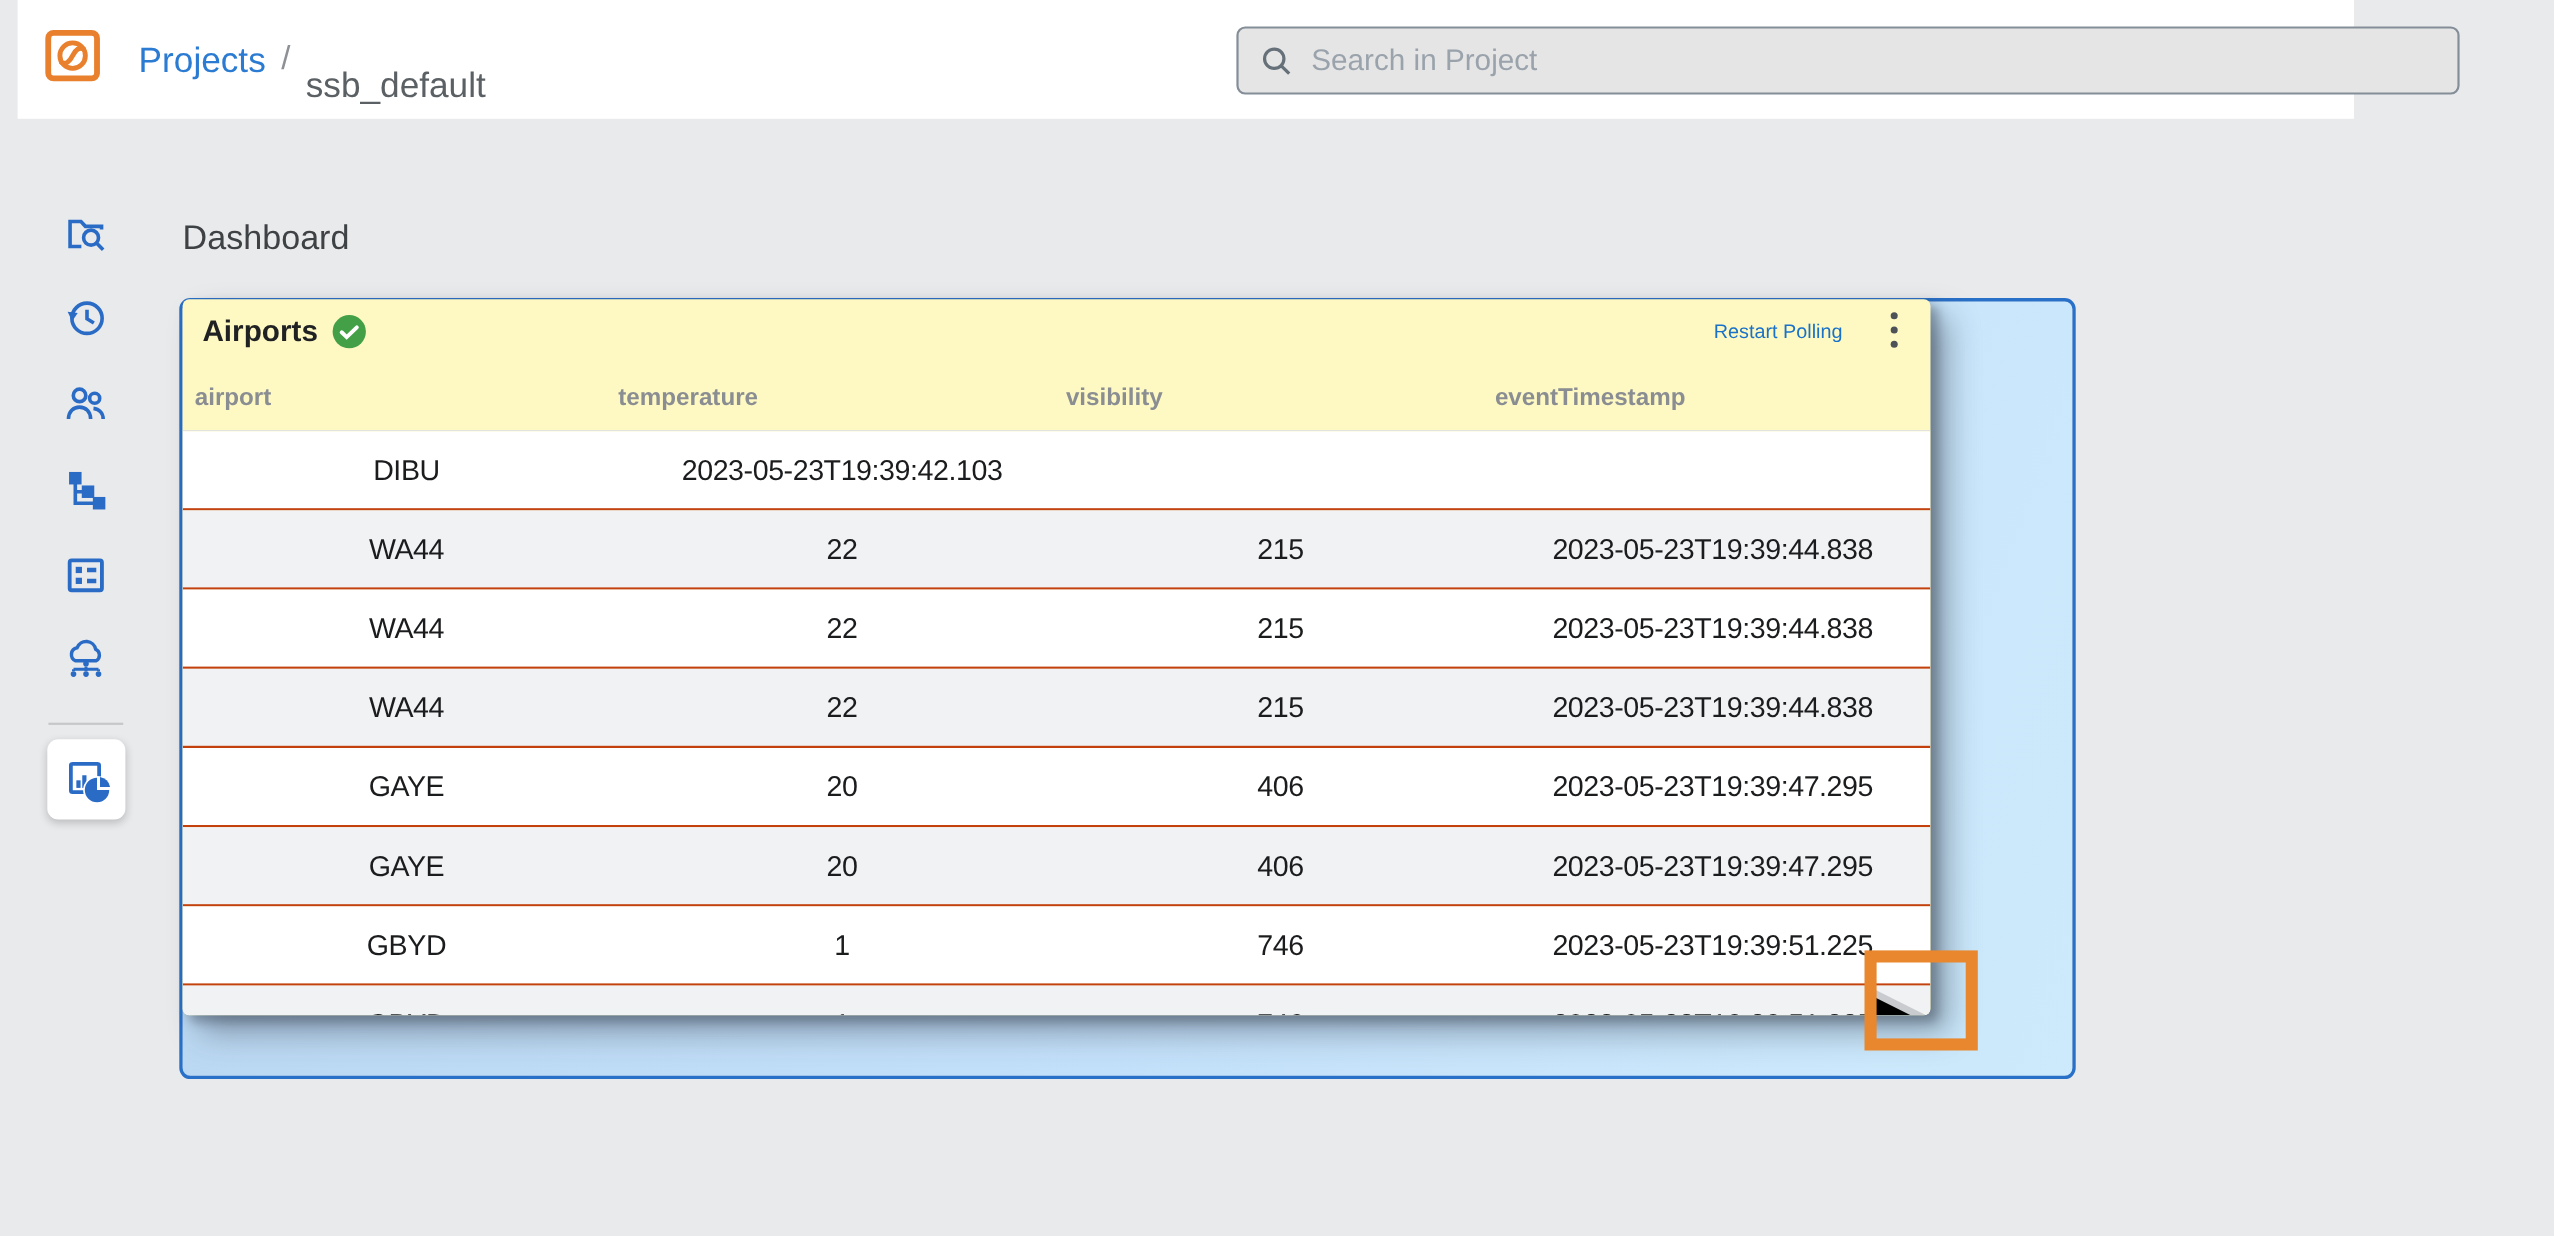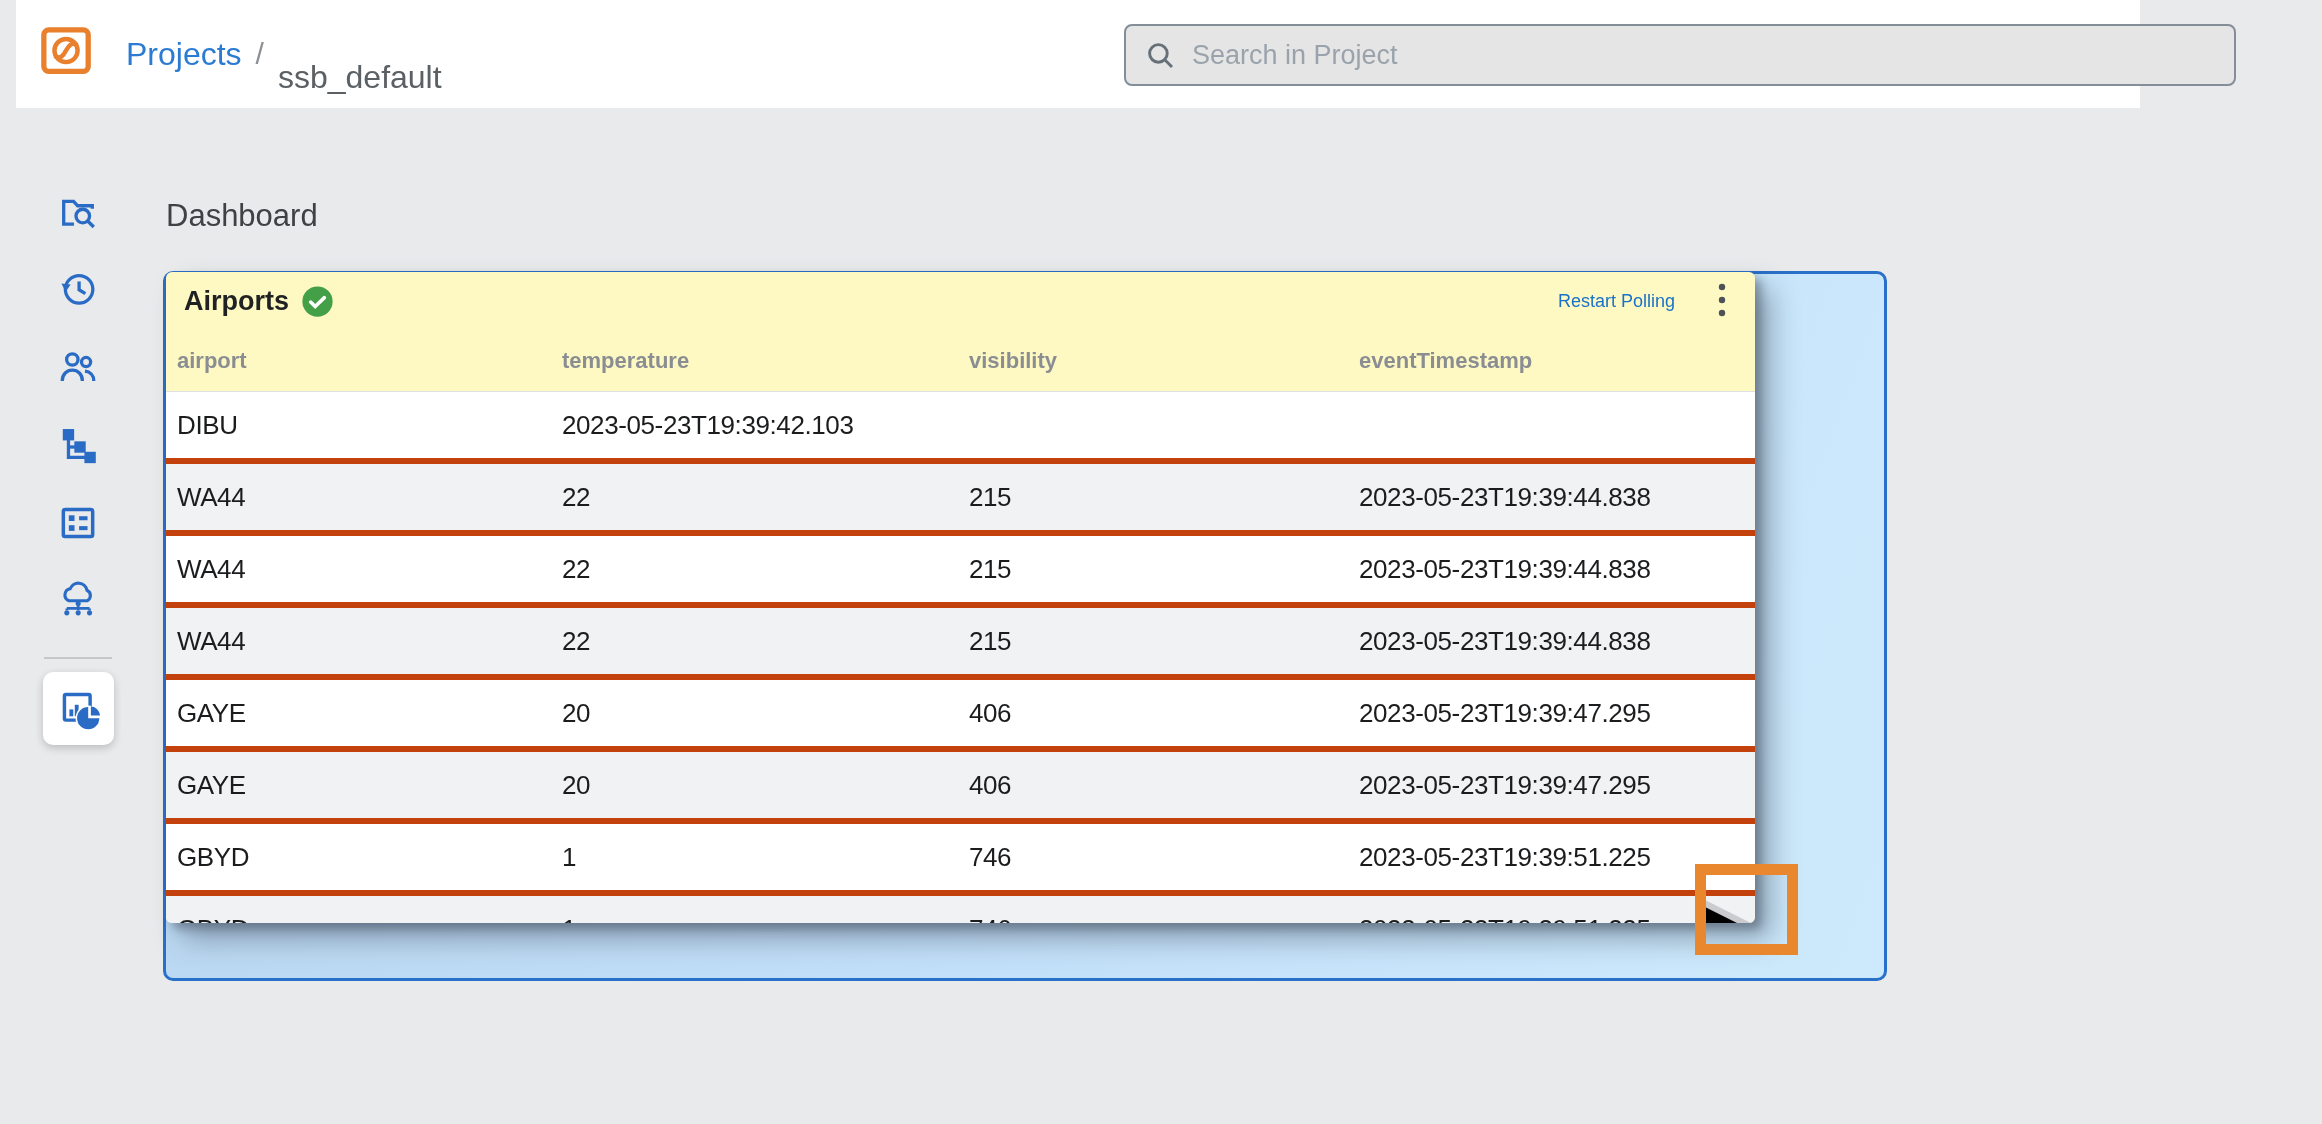--- a/index.html
+++ b/index.html
@@ -49,21 +49,21 @@
   .hspacer { flex:1; }
   .restart-link { font-size:18px; color:#1a72c8; cursor:pointer; margin-right:42px; }
   .kebab { width:12px; height:42px; display:flex; align-items:center; cursor:pointer; }
 
   .thead { height:62px; flex:0 0 62px; display:grid;
     grid-template-columns:396px 407px 390px 1fr; align-items:center;
     border-bottom:1px solid #dfe0e2; }
   .th { font-size:22px; font-weight:bold; color:#8a8e92; }
   .tbody { flex:1; overflow:hidden; position:relative; }
   .trow { height:72px; display:grid; grid-template-columns:396px 407px 390px 1fr;
-    align-items:center; border-bottom:6px solid #c2410c; background:#ffffff; }
+    align-items:center; border-bottom:2px solid #c2410c; background:#ffffff;text-align:center; }
   .trow:nth-child(even) { background:#f1f2f4; }
   .td { font-size:26px; color:#1b1c1e; letter-spacing:-0.4px; white-space:nowrap; }
   .c0 { padding-left:11px; }
 
   .fold { position:absolute; right:0; bottom:0; width:58px; height:30px; }
 
   .annotation-box { position:absolute; left:1695px; top:864px; width:103px; height:91px;
     border:11px solid #e8872e; z-index:60; }
 </style>
 </head>

